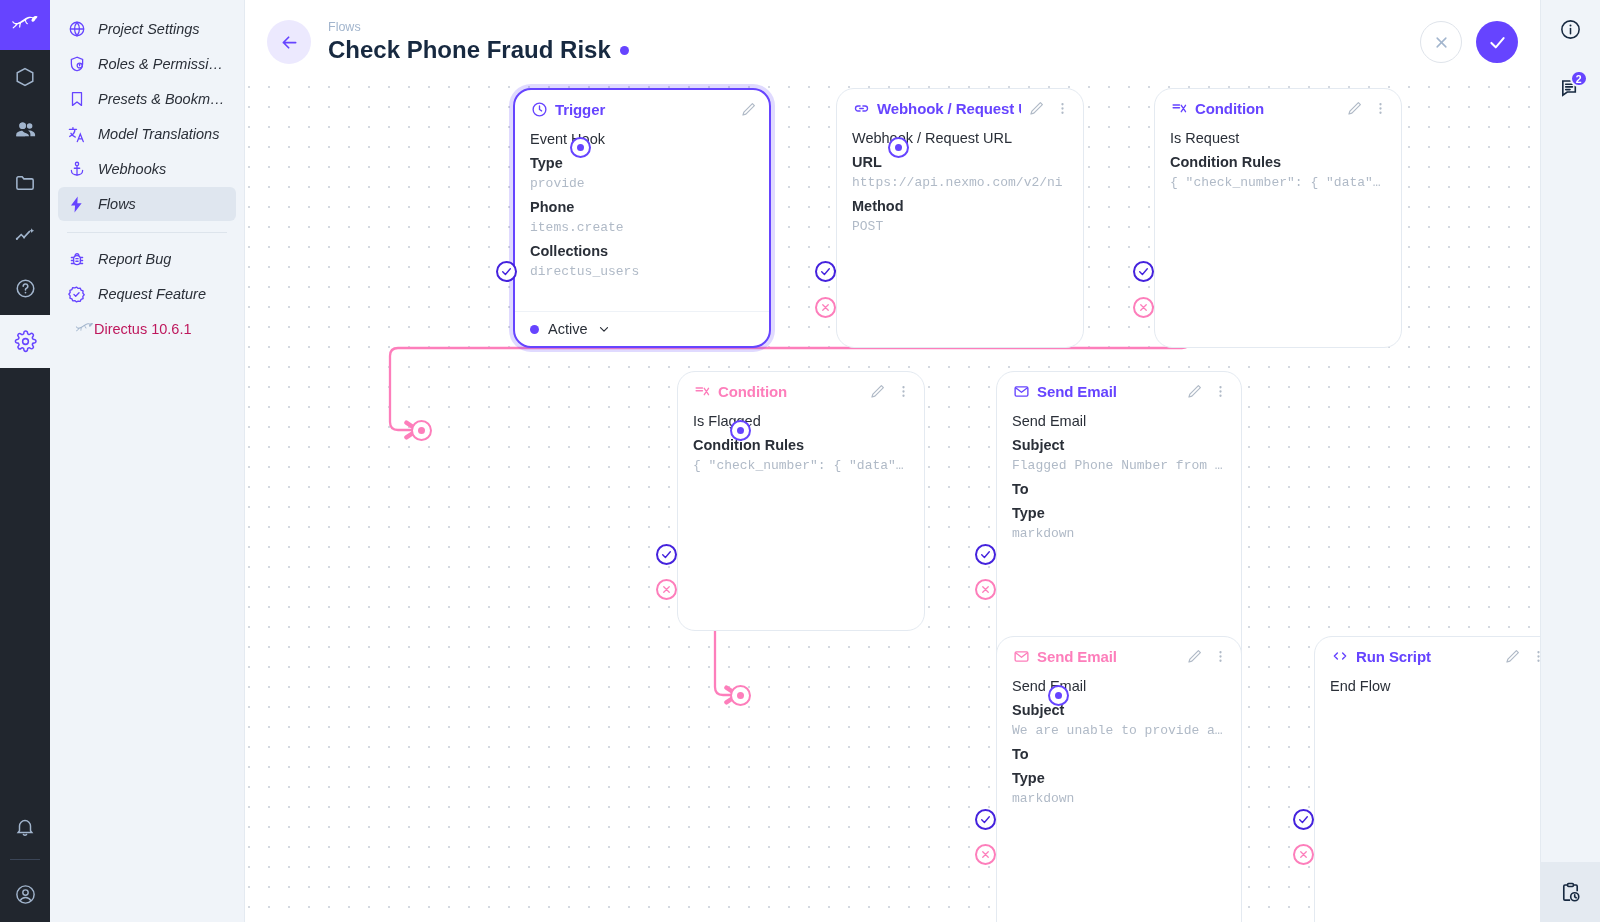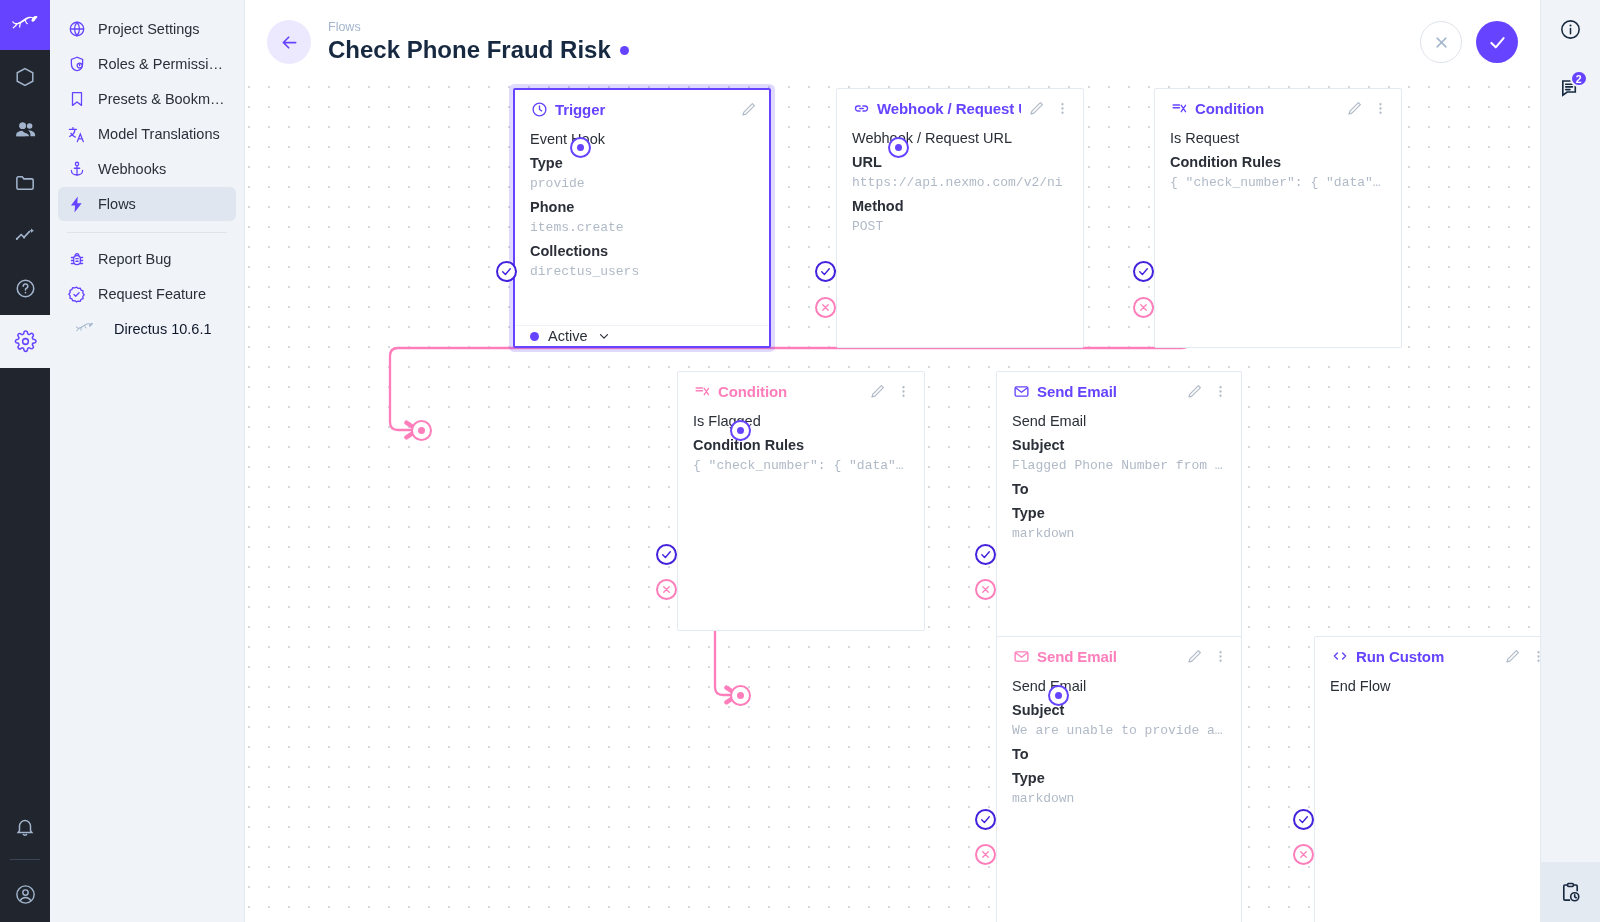--- a/index.html
+++ b/index.html
@@ -41,29 +41,30 @@
     height: 50px; display: flex; align-items: center; gap: 11px;
     padding: 0 14px; background: #e4eaf1;
   }
   .sb-header-title { font-size: 15.5px; color: #2a2f38; font-weight: 400; }
   .sb-nav { padding: 12px 8px 0 8px; }
   .sb-item {
     display: flex; align-items: center; gap: 12px;
     height: 34px; padding: 0 9px; border-radius: 6px;
     font-size: 14.5px; color: #2a2f38; cursor: pointer;
     margin-bottom: 1px;
+    font-style: italic;
   }
   .sb-item.active { background: #dfe6ef; font-weight: 400; }
   .sb-icon { width: 19px; height: 19px; flex-shrink: 0; color: #6644ff;
              display: flex; align-items: center; justify-content: center; }
   .sb-label { white-space: nowrap; overflow: hidden; text-overflow: ellipsis; }
   .sb-sep { height: 1px; background: #dde4ec; margin: 11px 9px 9px 9px; }
   .sb-version {
-    display: flex; align-items: center; gap: 20px;
-    height: 34px; padding: 0 17px; font-size: 14.5px; color: #0f172a;
+    display: flex; align-items: center; gap: 0;
+    height: 34px; padding: 0 17px; font-size: 14.5px; color: #be185d;
   }
   .sb-version .sb-icon { color: #a2b5cd; }
 
   
   .main { flex: 1; position: relative; background: #fff; overflow: hidden; }
   .topbar {
     height: 84px; display: flex; align-items: center; padding: 0 22px 0 22px;
     position: relative; z-index: 4; background: #fff;
   }
   .back-btn {
@@ -95,21 +96,21 @@
     background-size: 20px 20px;
     background-position: 3px 2px;
     overflow: hidden;
   }
   .edges { position: absolute; left: 0; top: 0; width: 100%; height: 100%;
            pointer-events: none; z-index: 1; }
 
   
   .node {
     position: absolute; background: #fff; border: 1.6px solid #e4eaf1;
-    border-radius: 2px; z-index: 2;
+    border-radius: 18px; z-index: 2;
   }
   .node.selected {
     border: 2.2px solid #6644ff;
     box-shadow: 0 0 0 4px rgba(102,68,255,0.20);
   }
   .node-head {
     display: flex; align-items: center; height: 38px;
     padding: 0 12px 0 16px; gap: 7px;
   }
   .node-type-icon { display: flex; align-items: center; color: inherit; flex-shrink: 0; }
@@ -127,21 +128,21 @@
   .field-label {
     font-size: 14.5px; color: #2a2f38; font-weight: 700;
     line-height: 22px; margin-top: 2px;
   }
   .field-value {
     font-family: "Liberation Mono", monospace;
     font-size: 13px; color: #b0bac7; line-height: 20px;
     white-space: nowrap; overflow: hidden;
   }
   .node-footer {
-    border-top: 1.5px solid #eef2f7; padding: 2px 15px;
+    border-top: 1.5px solid #eef2f7; padding: 9px 15px;
     display: flex; align-items: center; gap: 9px; cursor: pointer; margin-top: 20px;
   }
   .footer-dot { width: 9px; height: 9px; border-radius: 50%; background: #6644ff; }
   .footer-label { font-size: 14.5px; color: #2a2f38; }
   .footer-caret { color: #2a2f38; display: flex; align-items: center; }
 
   
   .port {
     position: absolute; width: 21px; height: 21px; border-radius: 50%;
     background: #fff; display: flex; align-items: center;
@@ -655,21 +656,21 @@
         </svg>
       </div>
 
       <div class="node" style="left:1069px; top:552px; width:246px; height:329px;">
         <div class="node-head purple">
           <span class="node-type-icon">
             <svg width="18" height="18" viewBox="0 0 24 24" fill="none" stroke="currentColor" stroke-width="1.9" stroke-linecap="round" stroke-linejoin="round">
               <path d="M8.5 8L4.5 12l4 4M15.5 8l4 4-4 4"></path>
             </svg>
           </span>
-          <span class="node-title purple">Run Custom</span>
+          <span class="node-title purple">Run Script</span>
           <span class="head-btn">
             <svg width="17" height="17" viewBox="0 0 24 24" fill="none" stroke="currentColor" stroke-width="1.7" stroke-linejoin="round">
               <path d="M17.5 3.7l2.8 2.8L8.3 18.5 4.2 19.8l1.3-4.1z"></path>
             </svg>
           </span>
           <span class="head-btn dots">
             <svg width="17" height="17" viewBox="0 0 24 24" fill="currentColor">
               <circle cx="12" cy="6" r="1.6"></circle>
                 <circle cx="12" cy="12" r="1.6"></circle>
                 <circle cx="12" cy="18" r="1.6"></circle>

